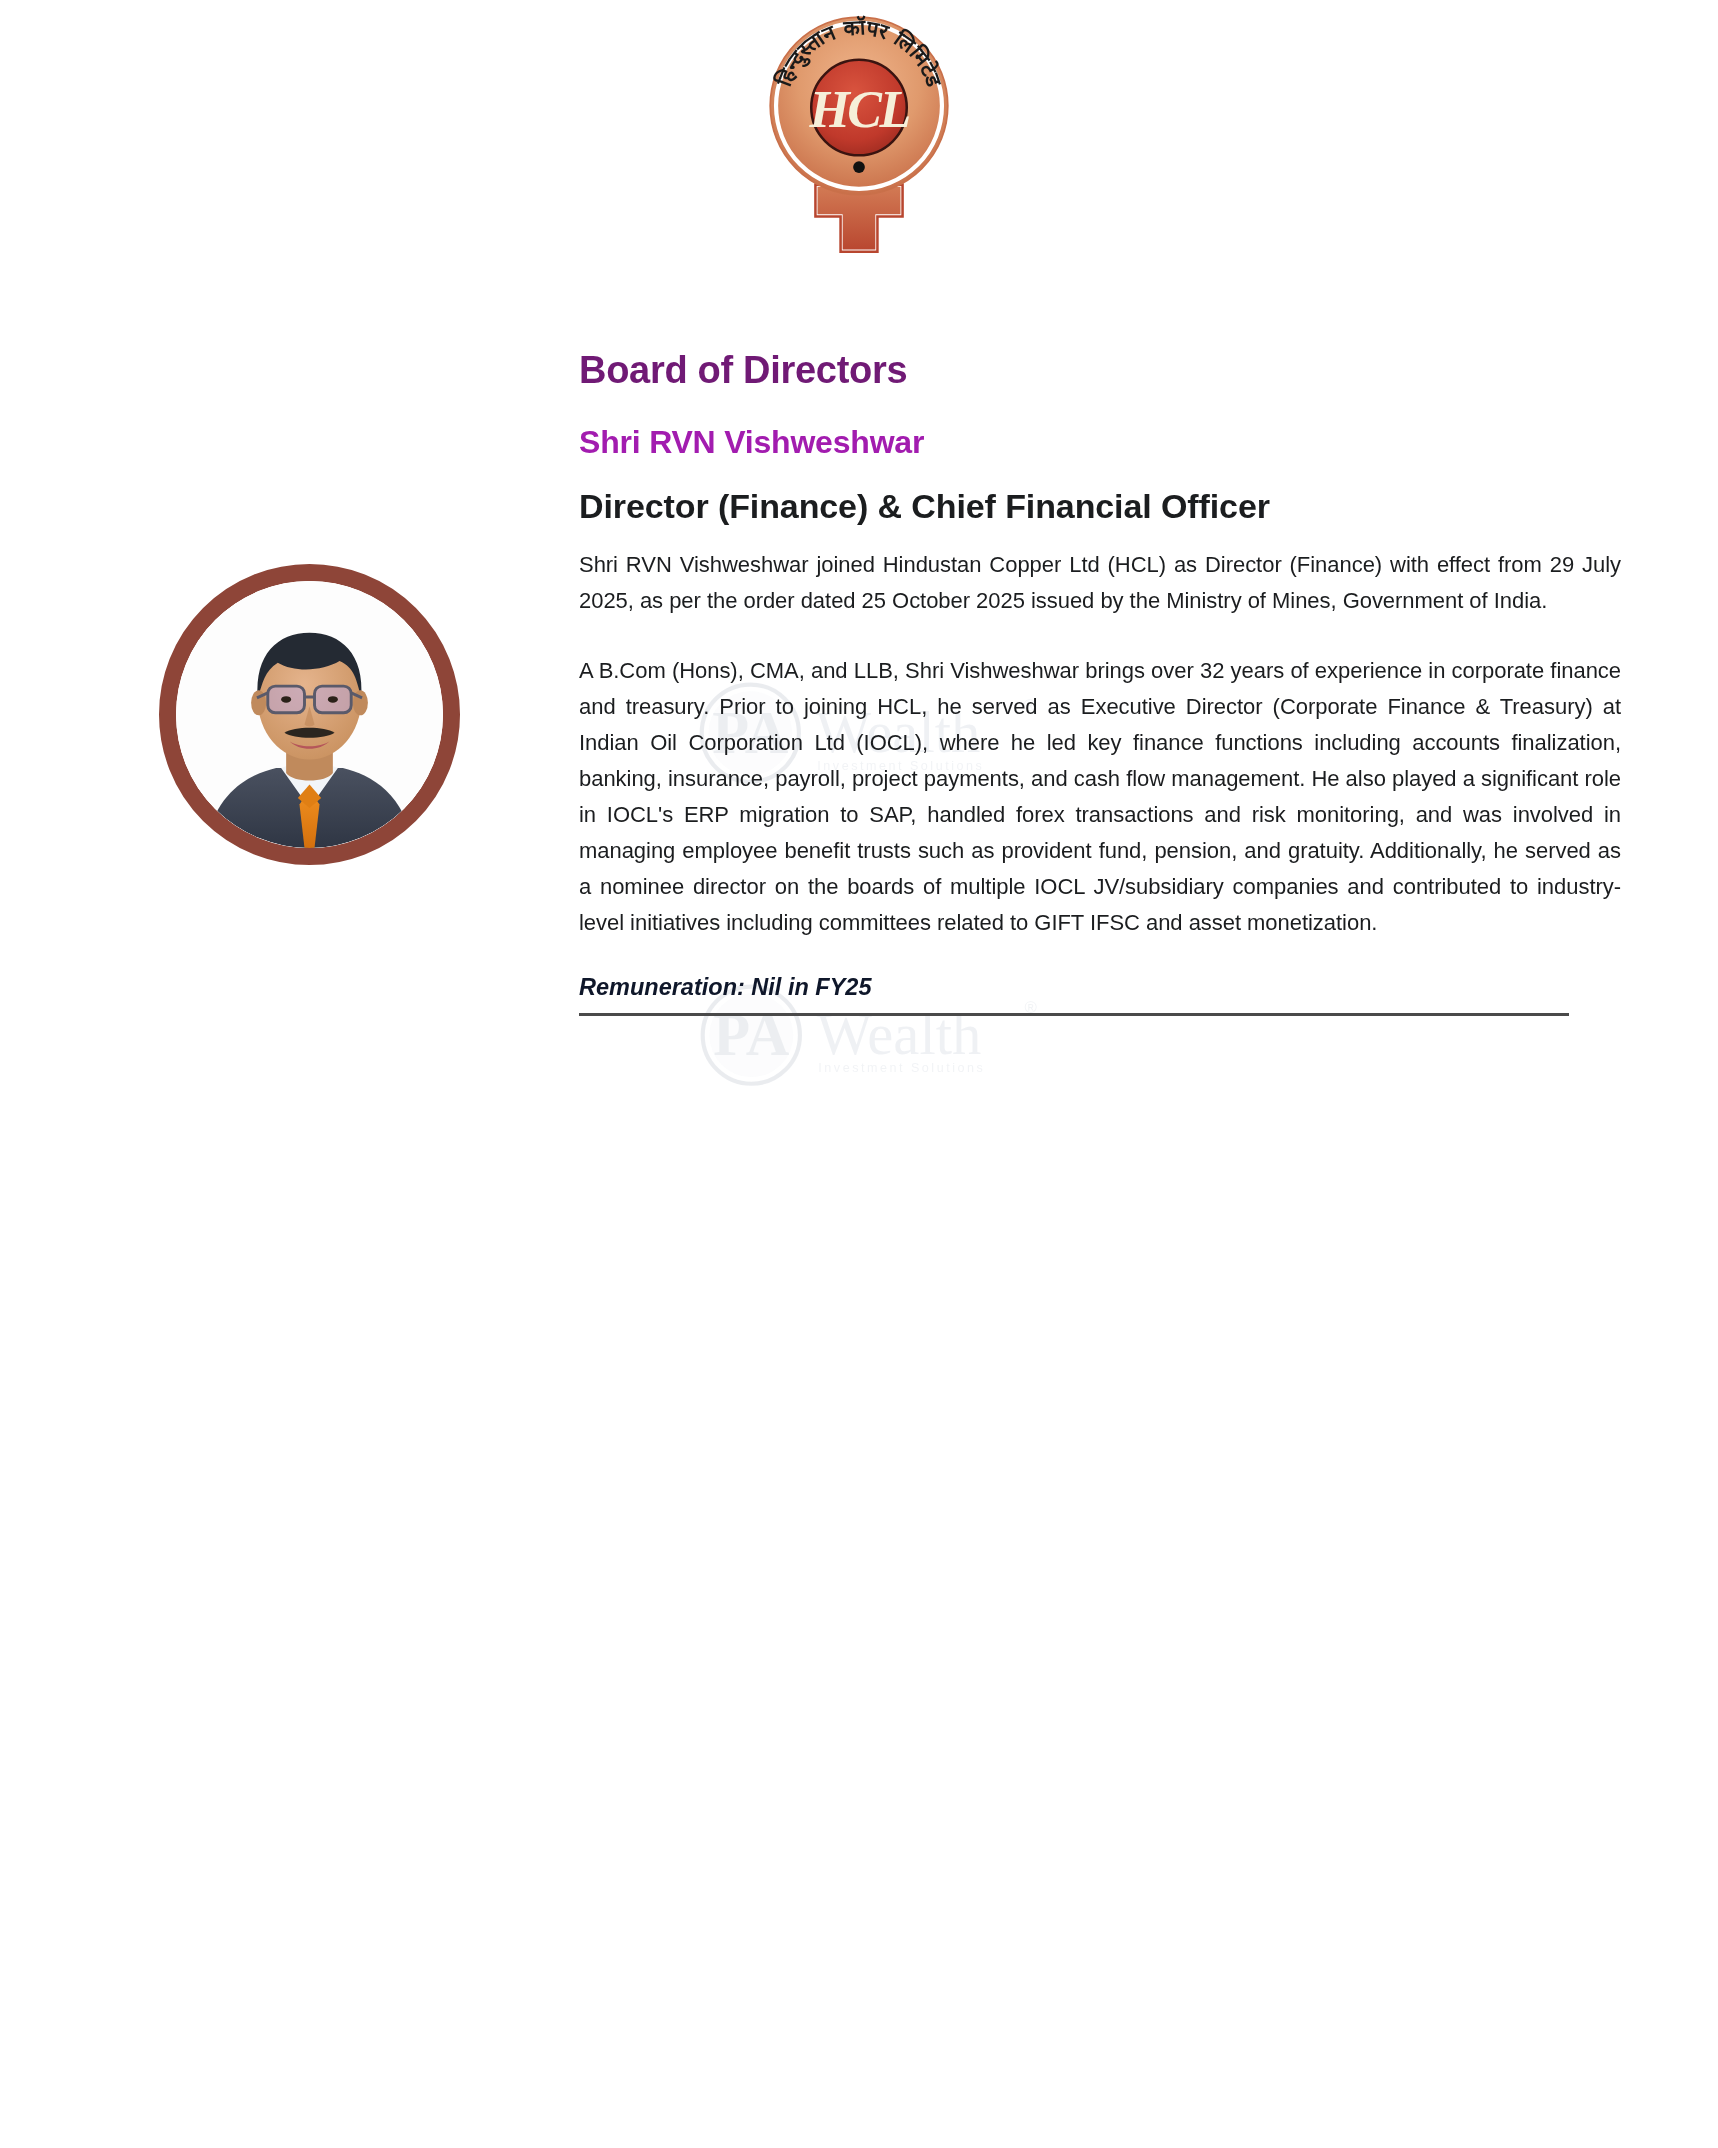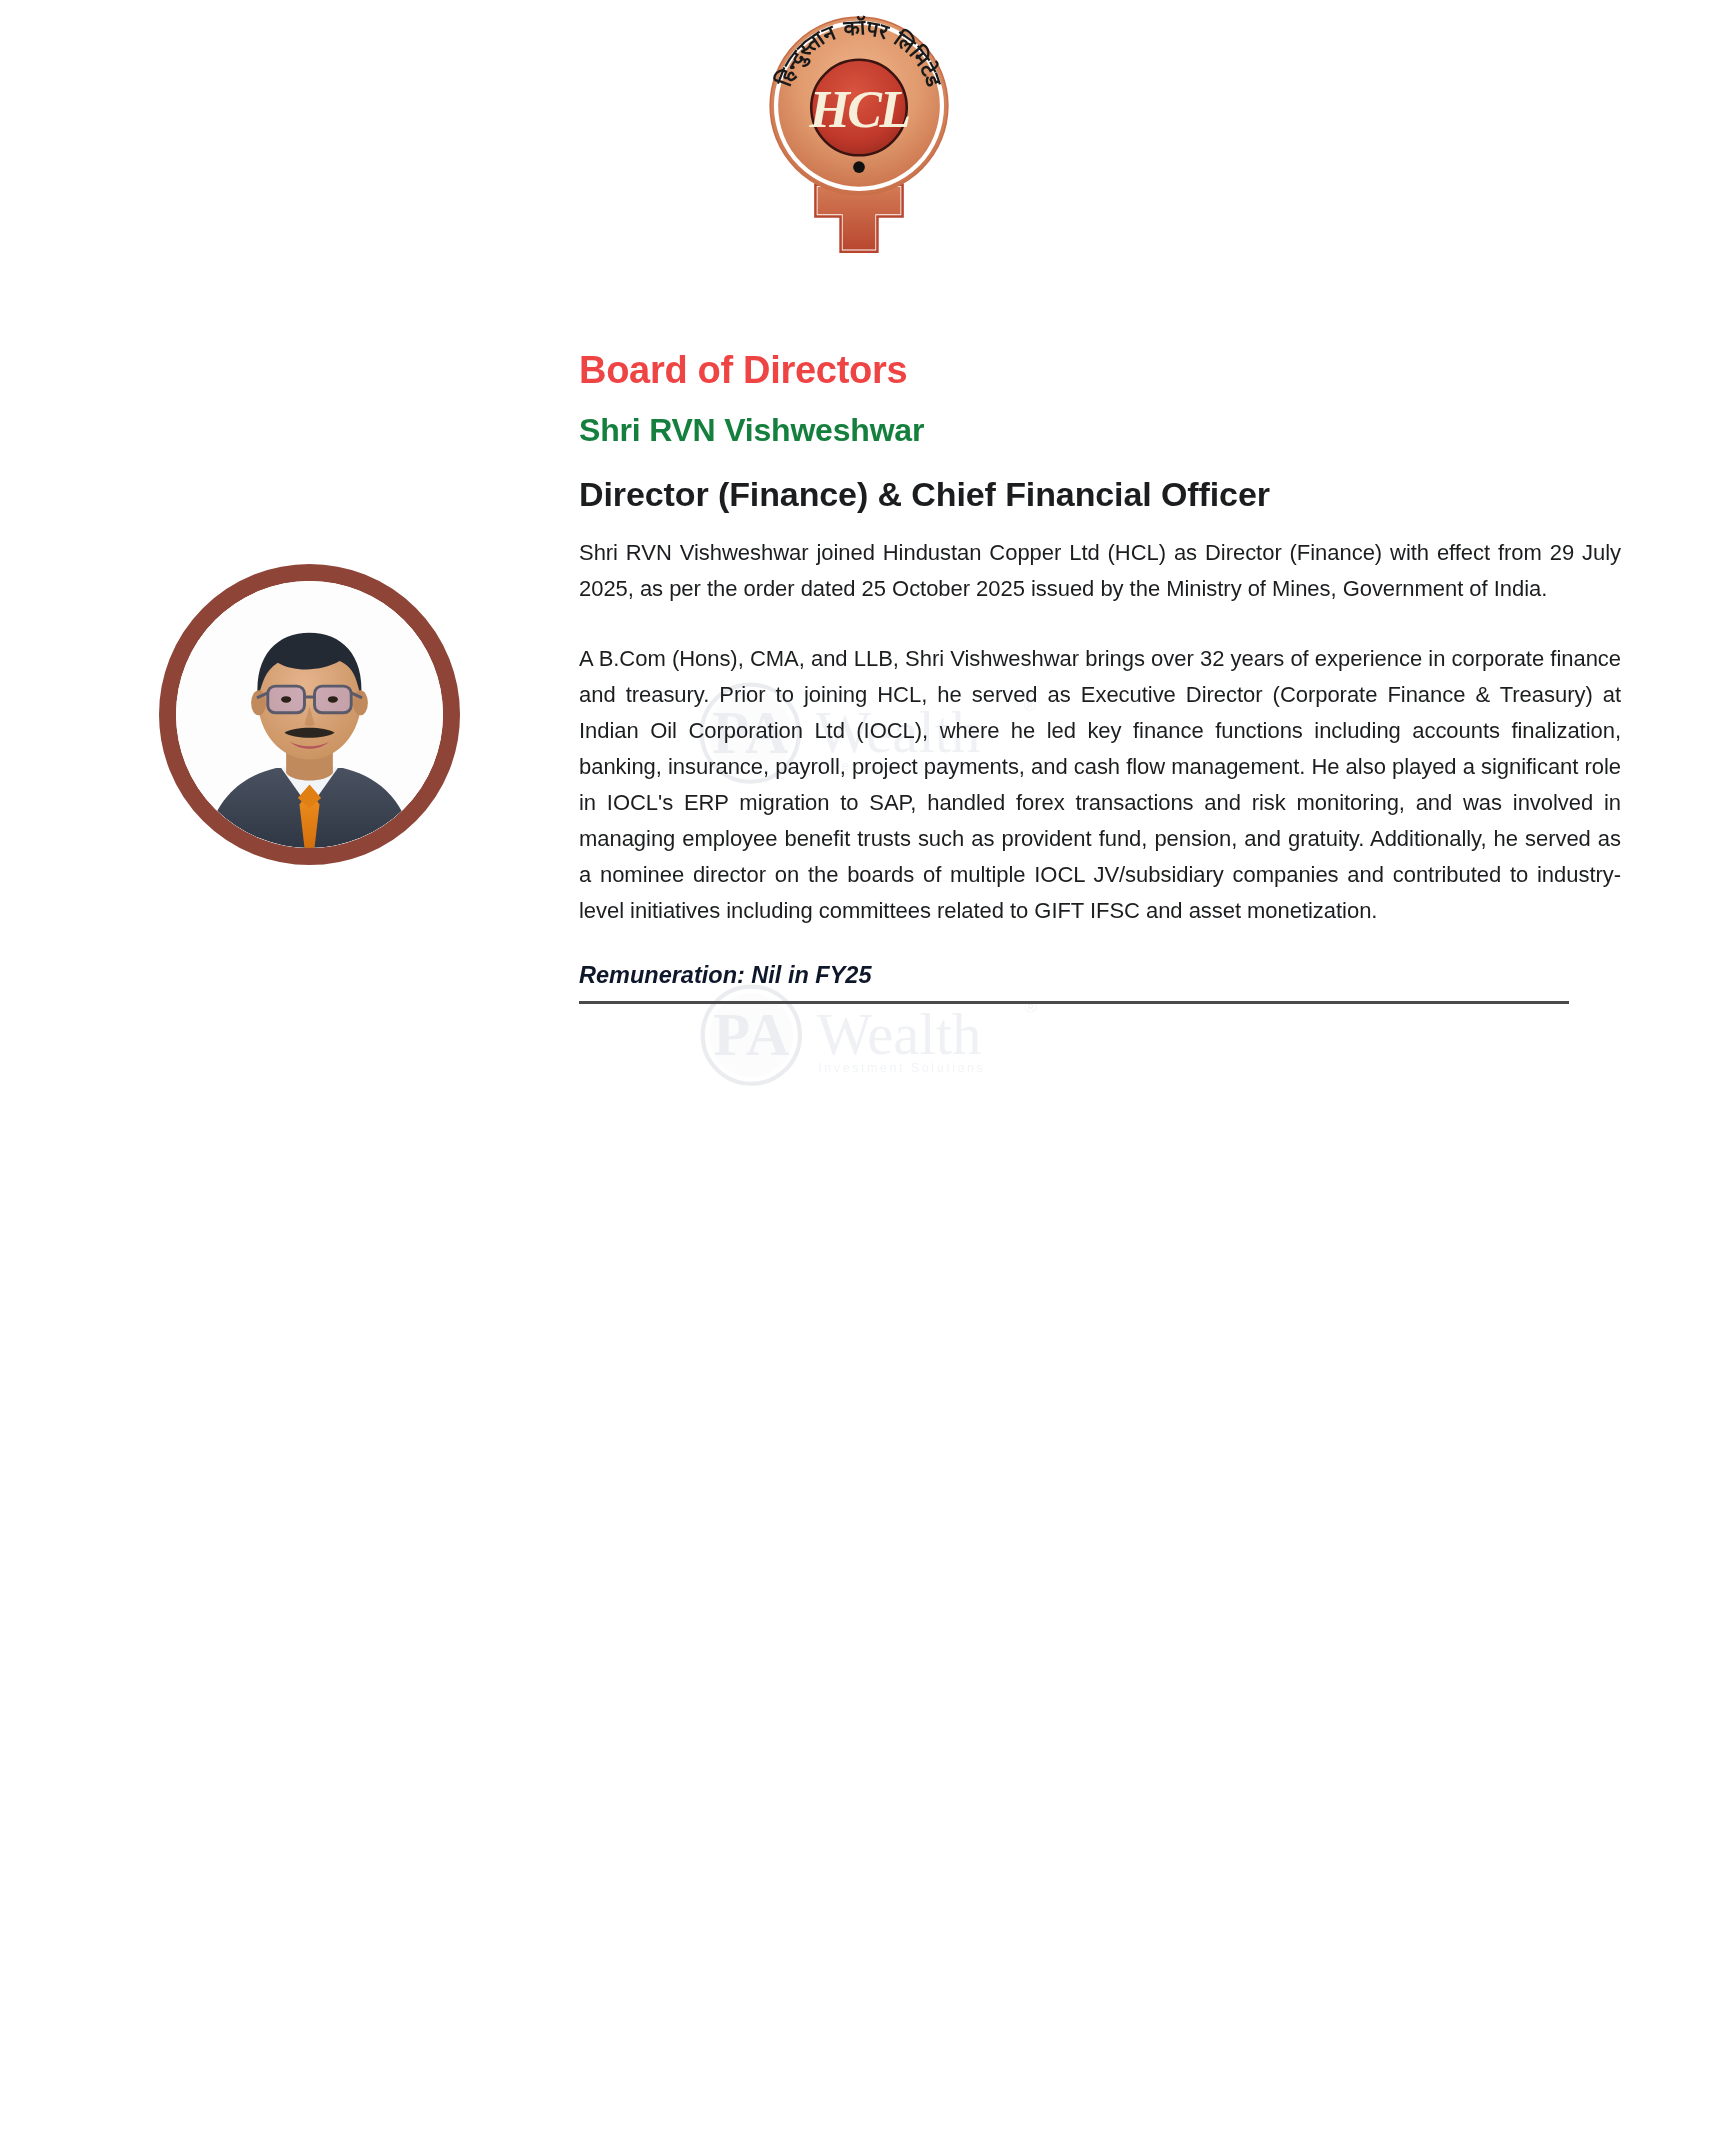--- a/index.html
+++ b/index.html
@@ -43,30 +43,30 @@
     position: absolute;
     left: 579px;
     top: 351px;
     width: 1042px;
   }
 
   .page-title {
     font-size: 38px;
     font-weight: bold;
     letter-spacing: -0.3px;
-    color: #ef4444;
-    margin: 0 0 23px 0;
+    color: #701a75;
+    margin: 0 0 35px 0;
     line-height: 1.05;
   }
 
   .person-name {
     font-size: 32px;
     font-weight: bold;
     letter-spacing: -0.2px;
-    color: #15803d;
+    color: #a21caf;
     margin: 0 0 28.5px 0;
     line-height: 1.05;
   }
 
   .person-role {
     font-size: 34px;
     font-weight: bold;
     letter-spacing: -0.1px;
     color: #1b1d1f;
     margin: 0 0 22px 0;

